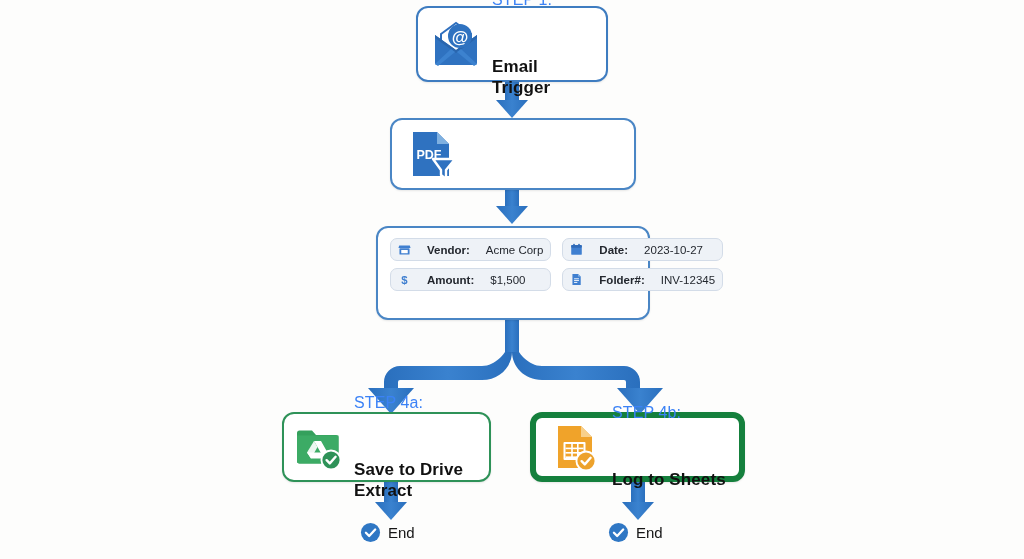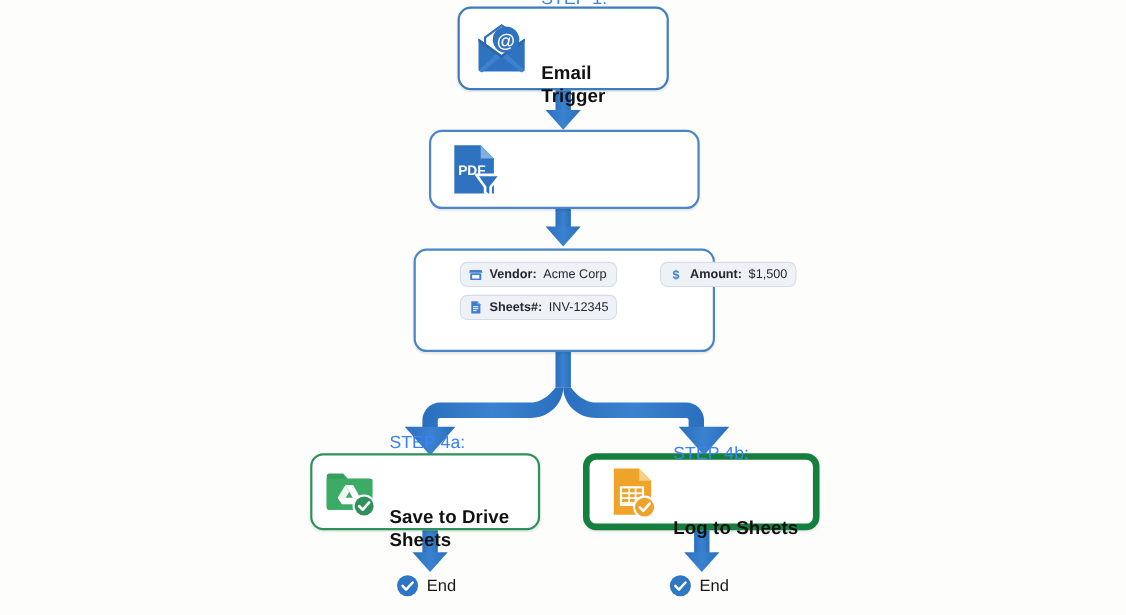--- a/index.html
+++ b/index.html
@@ -73,30 +73,29 @@
   .s3-head b { font-weight: 700; color: #111; }
   .chips {
     display: grid;
     grid-template-columns: 1fr 1fr;
     gap: 7px 11px;
   }
   .chip {
     box-sizing: border-box;
     display: flex;
     align-items: center;
-    gap: 6px;
+    gap: 16px;
     background: #eef2f7;
     border: 1px solid #d3dce8;
     border-radius: 7px;
     padding: 4px 7px;
     font-size: 11.5px;
     color: #23272e;
     white-space: nowrap;
     height: 23px;
-    margin-left: 28px;
   }
   .chip .chip-ico { flex: 0 0 auto; display:flex; align-items:center; }
   .chip b { font-weight: 700; }
 
   
   .end-node {
     position: absolute;
     display: flex;
     align-items: center;
     gap: 7px;
@@ -208,20 +207,32 @@
           <svg width="13" height="13" viewBox="0 0 16 16" xmlns="http://www.w3.org/2000/svg">
             <path d="M1.5,3 H14.5 L15.5,6.2 H0.5 Z" fill="#3f7fd0"></path>
             <rect x="1.8" y="6.6" width="12.4" height="7.6" rx="0.8" fill="#3f7fd0"></rect>
             <rect x="4" y="8.6" width="8" height="4" fill="#ffffff"></rect>
           </svg>
         </span>
         <b>Vendor:</b>
         <span>Acme Corp</span>
       </div>
 
+      <div class="chip">
+        <span class="chip-ico">
+          <svg width="13" height="13" viewBox="0 0 16 16" xmlns="http://www.w3.org/2000/svg">
+            <rect x="1.5" y="2.6" width="13" height="12" rx="1.2" fill="#3f7fd0"></rect>
+            <rect x="1.5" y="2.6" width="13" height="3.2" rx="1.2" fill="#2f6ab8"></rect>
+            <rect x="4" y="0.8" width="1.8" height="3.2" rx="0.8" fill="#2f6ab8"></rect>
+            <rect x="10.2" y="0.8" width="1.8" height="3.2" rx="0.8" fill="#2f6ab8"></rect>
+          </svg>
+        </span>
+        <b>Date:</b>
+        <span>2023-10-27</span>
+      </div>
 
       <div class="chip">
         <span class="chip-ico">
           <svg width="13" height="13" viewBox="0 0 16 16" xmlns="http://www.w3.org/2000/svg">
             <text x="8" y="13" font-family="'Liberation Sans', sans-serif" font-size="14" font-weight="700" fill="#3f7fd0" text-anchor="middle">$</text>
           </svg>
         </span>
         <b>Amount:</b>
         <span>$1,500</span>
       </div>
@@ -229,21 +240,21 @@
       <div class="chip">
         <span class="chip-ico">
           <svg width="13" height="13" viewBox="0 0 16 16" xmlns="http://www.w3.org/2000/svg">
             <path d="M3,1.2 H10 L13.2,4.4 V14.8 H3 Z" fill="#3f7fd0"></path>
             <path d="M10,1.2 L13.2,4.4 H10 Z" fill="#8fb9e6"></path>
             <rect x="5" y="6.6" width="6" height="1.1" fill="#ffffff"></rect>
             <rect x="5" y="8.8" width="6" height="1.1" fill="#ffffff"></rect>
             <rect x="5" y="11" width="4" height="1.1" fill="#ffffff"></rect>
           </svg>
         </span>
-        <b>Sheets#:</b>
+        <b>Folder#:</b>
         <span>INV-12345</span>
       </div>
 
     </div>
   </div>
 
   <div class="node node-green" id="node-step4a" style="left:282px; top:412px; width:209px; height:70px; padding:0 10px 0 8px;">
     <div class="node-icon" style="width:54px;height:54px;">
       <svg width="52" height="52" viewBox="0 0 52 52" xmlns="http://www.w3.org/2000/svg">
         <path d="M4,12 A2.5,2.5 0 0 1 6.5,9.5 L19,9.5 L23,14 L43,14 A2.5,2.5 0 0 1 45.5,16.5 L45.5,40 A2.5,2.5 0 0 1 43,42.5 L6.5,42.5 A2.5,2.5 0 0 1 4,40 Z" fill="#34a05c"></path>
@@ -253,21 +264,21 @@
         <path d="M14,31.5 L21,20 L24.5,26 L18,37.5 Z" fill="#ecf7f0"></path>
         <path d="M18,37.5 L31,37.5 L34.5,31.5 L14,31.5 Z" fill="#ffffff"></path>
 
         <circle cx="38" cy="39" r="10.5" fill="#ffffff"></circle>
         <circle cx="38" cy="39" r="8.6" fill="#2e9258"></circle>
         <path d="M33.6,39.2 L36.8,42.4 L42.6,35.8" fill="none" stroke="#ffffff" stroke-width="2.4" stroke-linecap="round" stroke-linejoin="round"></path>
       </svg>
     </div>
     <div class="node-text" style="padding-left:8px;">
       <span class="step-label">STEP 4a:</span>
-      <span class="step-title">Save to Drive Sheets</span>
+      <span class="step-title">Save to Drive Extract</span>
     </div>
   </div>
 
   <div class="node node-amber" id="node-step4b" style="left:530px; top:412px; width:215px; height:70px; padding:0 10px 0 12px;">
     <div class="node-icon" style="width:54px;height:54px;">
       <svg width="52" height="52" viewBox="0 0 52 52" xmlns="http://www.w3.org/2000/svg">
         <path d="M9,5 L32,5 L43,16 L43,47 L9,47 Z" fill="#f0a32a"></path>
         <path d="M32,5 L43,16 L32,16 Z" fill="#f8d08a"></path>
 
         <rect x="14.5" y="21" width="22" height="18" rx="1" fill="#ffffff"></rect>

